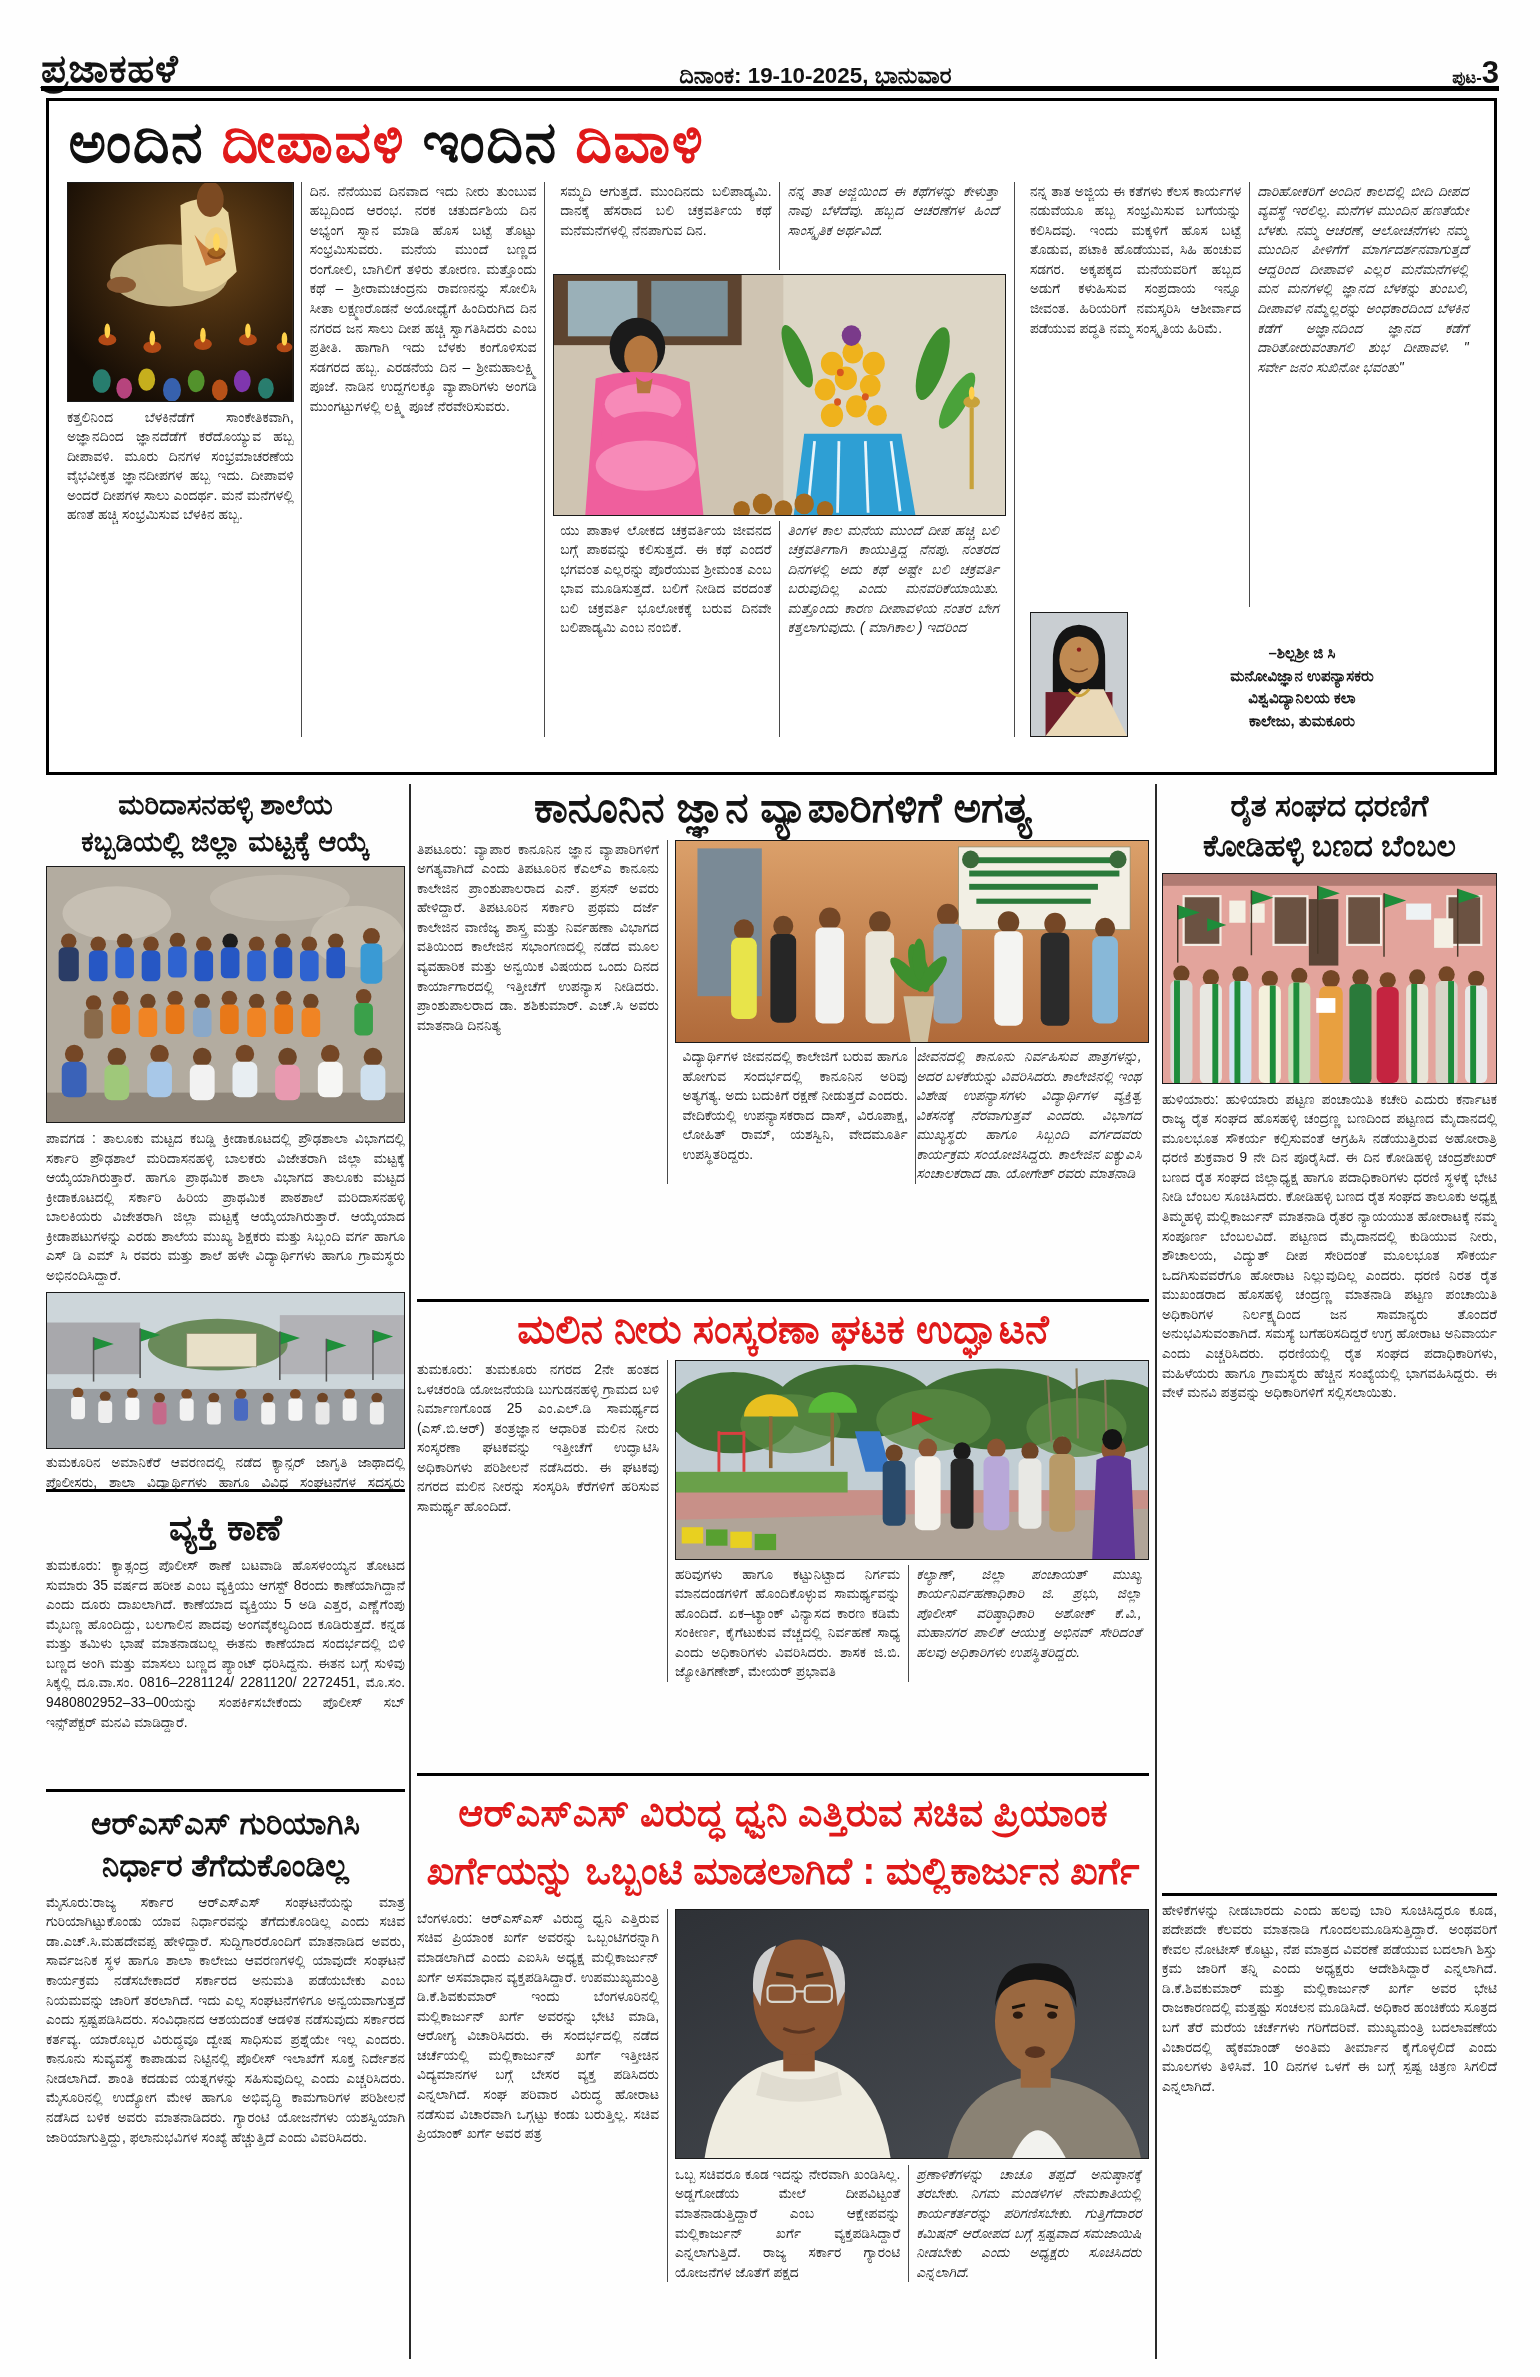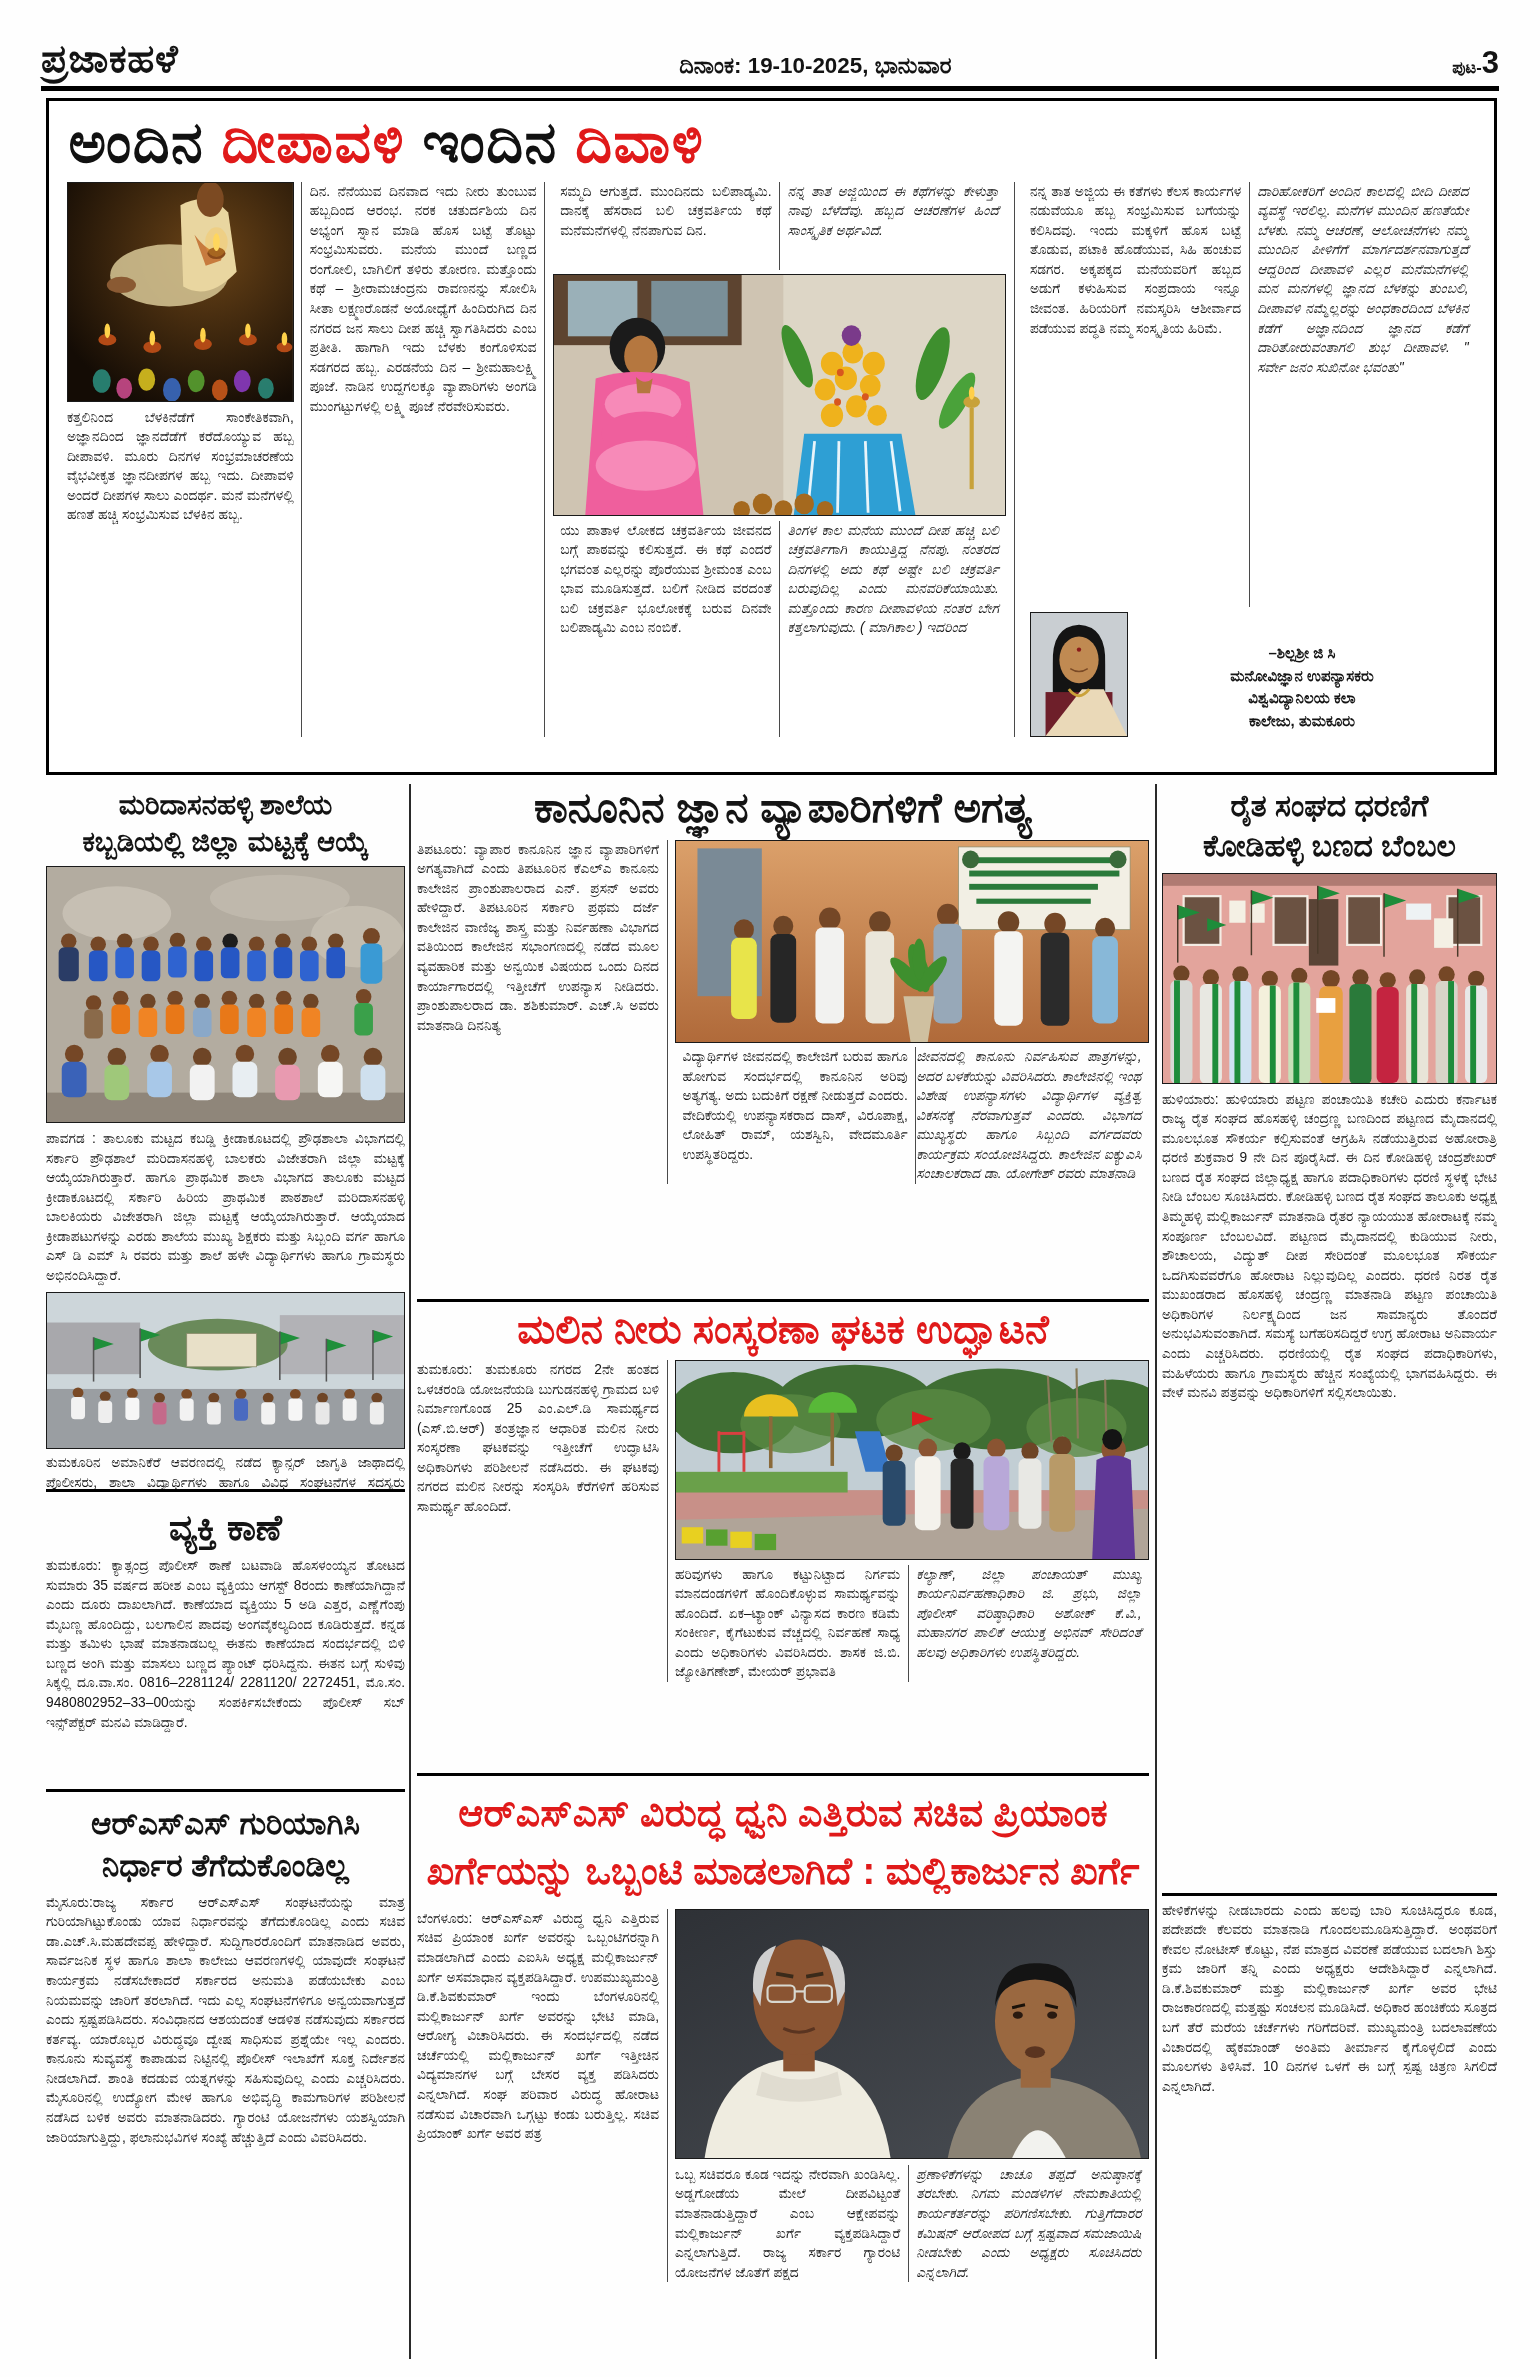--- a/index.html
+++ b/index.html
@@ -1,19 +1,19 @@
 <!DOCTYPE html>
 <html style="font-size:12px"><head>
 <meta charset="utf-8">
 <style>
   html,body{margin:0;padding:0;background:#e8e8e8;}
   #paper{position:relative;width:1541px;height:2377px;background:#fefefe;margin:0 auto;
          font-family:"Liberation Sans","DejaVu Sans",sans-serif;color:#141414;overflow:hidden;}
   
-  .masthead-row{position:absolute;left:41px;top:18px;width:1458px;height:64px;
+  .masthead-row{position:absolute;left:41px;top:28px;width:1458px;height:64px;
                 display:flex;align-items:flex-end;justify-content:space-between;}
   .paper-name{font-size:39px;font-weight:900;letter-spacing:0.7px;}
   .date-line{font-size:22.4px;font-weight:800;padding-bottom:3px;}
   .page-no{font-size:16.4px;font-weight:700;padding-bottom:1.5px;}
   .page-no b{font-size:31px;font-weight:900;}
   .head-rule{position:absolute;left:41px;top:86px;width:1458px;height:5.2px;background:#000;}
   
   .body-text{font-size:13.8px;line-height:1.42;text-align:justify;margin:0;font-weight:500;}
   .photo{width:100%;overflow:hidden;border:1.5px solid #1a1a1a;box-sizing:border-box;background:#777;}
   .photo svg{display:block;width:100%;height:100%;}
@@ -37,21 +37,21 @@
   .ph-portrait{width:98px;height:125px;flex:0 0 98px;}
   .byline{flex:1;text-align:center;font-size:15px;font-weight:800;line-height:1.5;padding-bottom:4.5px;}
   
   .vrule{position:absolute;top:784px;height:1575px;width:1.5px;background:#2a2a2a;}
   .sec{position:absolute;top:784px;box-sizing:border-box;}
   .sec-left{left:46px;width:359px;}
   .sec-mid{left:417px;width:732px;}
   .sec-right{left:1162px;width:335px;}
   .art{overflow:hidden;box-sizing:border-box;}
   .art-rule{border-bottom:3px solid #000;}
-  .h-kabaddi{font-size:27.6px;font-weight:900;text-align:center;line-height:1.35;margin:1.5px 0 6px;font-family:Liberation Serif, serif;}
+  .h-kabaddi{font-size:27.6px;font-weight:900;text-align:center;line-height:1.35;margin:1.5px 0 6px;}
   .ph-students{height:257px;margin-bottom:6px;}
   .ph-procession{height:157px;margin:6px 0 4.5px;}
   .h-missing{font-size:36px;font-weight:900;text-align:center;margin:4.5px 0 7.5px;}
   .h-rss{font-size:31px;font-weight:900;text-align:center;line-height:1.35;margin:8px 0 6px;}
   .h-law{font-size:42px;font-weight:900;text-align:center;margin:0 0 7.5px;white-space:nowrap;}
   .law-flex{display:flex;}
   .flex-col1{flex:0 0 242px;padding-right:7.5px;overflow:hidden;}
   .flex-wrap{flex:1 1 auto;display:flex;flex-direction:column;border-left:1.5px solid #4a4a4a;padding-left:7.5px;overflow:hidden;}
   .ph-college{height:203px;margin-bottom:4.5px;}
   .h-sewage{font-size:40px;font-weight:900;text-align:center;margin:3px 0 7.5px;white-space:nowrap;}

